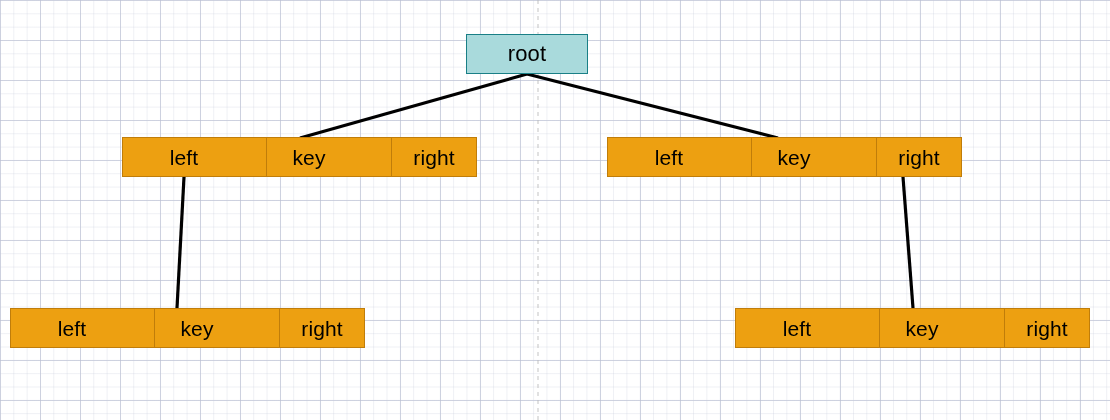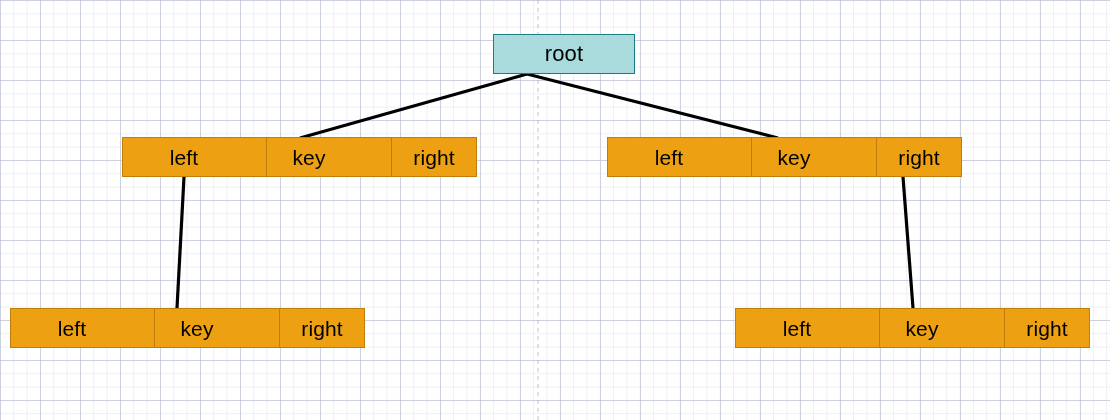--- a/index.html
+++ b/index.html
@@ -77,21 +77,21 @@
 
   <svg id="edge-layer" viewBox="0 0 1110 420" width="1110" height="420" xmlns="http://www.w3.org/2000/svg">
     <line x1="538" y1="0" x2="538" y2="420" stroke="#b9b9b9" stroke-width="1" stroke-dasharray="4 4" opacity="0.85"></line>
 
     <line x1="527" y1="74" x2="300" y2="138" stroke="#000000" stroke-width="3.2" stroke-linecap="butt"></line>
     <line x1="527" y1="74" x2="778" y2="138" stroke="#000000" stroke-width="3.2" stroke-linecap="butt"></line>
     <line x1="184" y1="177" x2="177" y2="308" stroke="#000000" stroke-width="3.2" stroke-linecap="butt"></line>
     <line x1="903" y1="177" x2="913" y2="308" stroke="#000000" stroke-width="3.2" stroke-linecap="butt"></line>
   </svg>
 
-  <div class="node root" style="left:493px; top:34px; width:142px; height:40px;">
+  <div class="node root" style="left:466px; top:34px; width:122px; height:40px;">
     <div class="cell">root</div>
   </div>
 
   <div class="node record" style="left:122px; top:137px; width:355px; height:40px;">
     <div class="cell">left</div>
     <div class="cell">key</div>
     <div class="cell">right</div>
   </div>
 
   <div class="node record" style="left:607px; top:137px; width:355px; height:40px;">

